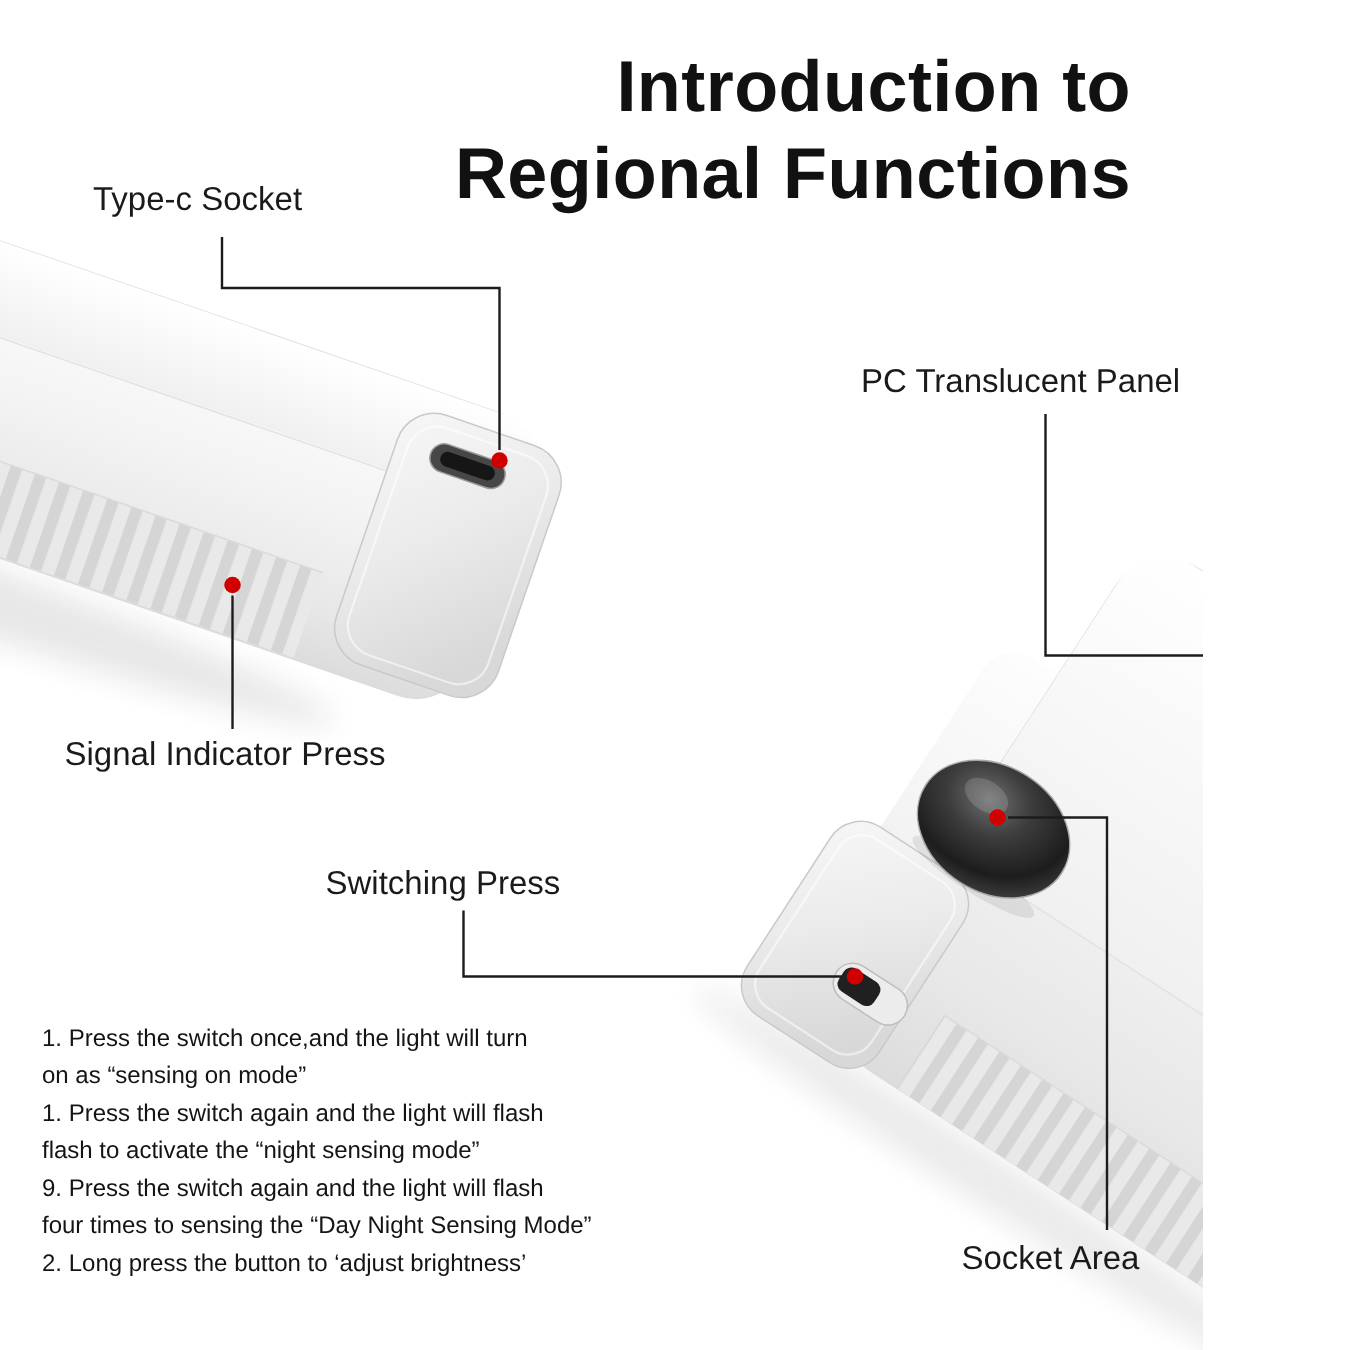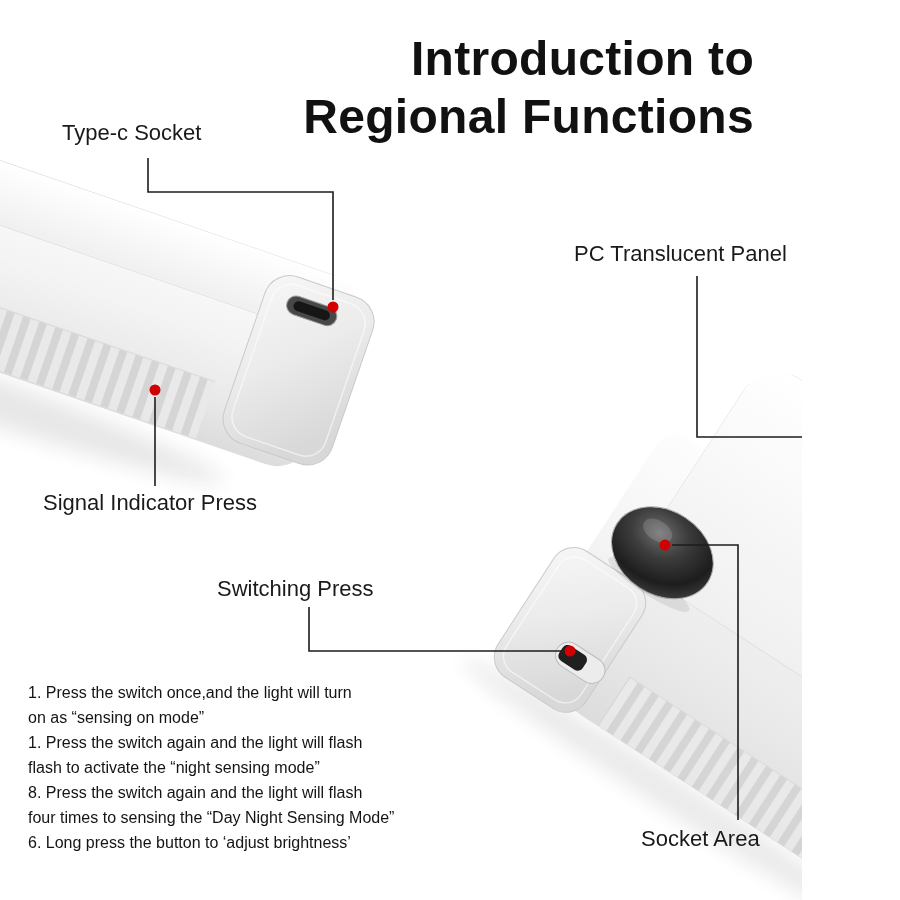--- a/index.html
+++ b/index.html
@@ -115,18 +115,18 @@
   <div class="lbl" style="left:62px;top:120px">Type-c Socket</div>
   <div class="lbl" style="left:43px;top:490px">Signal Indicator Press</div>
   <div class="lbl" style="left:217px;top:576px">Switching Press</div>
   <div class="lbl" style="left:641px;top:826px">Socket Area</div>
 
   <div class="instructions">
     <p>1. Press the switch once,and the light will turn</p>
     <p>on as “sensing on mode”</p>
     <p>1. Press the switch again and the light will flash</p>
     <p>flash to activate the “night sensing mode”</p>
-    <p>8. Press the switch again and the light will flash</p>
+    <p>9. Press the switch again and the light will flash</p>
     <p>four times to sensing the “Day Night Sensing Mode”</p>
-    <p>6. Long press the button to ‘adjust brightness’</p>
+    <p>2. Long press the button to ‘adjust brightness’</p>
   </div>
 
 </div>
 
 </body></html>

